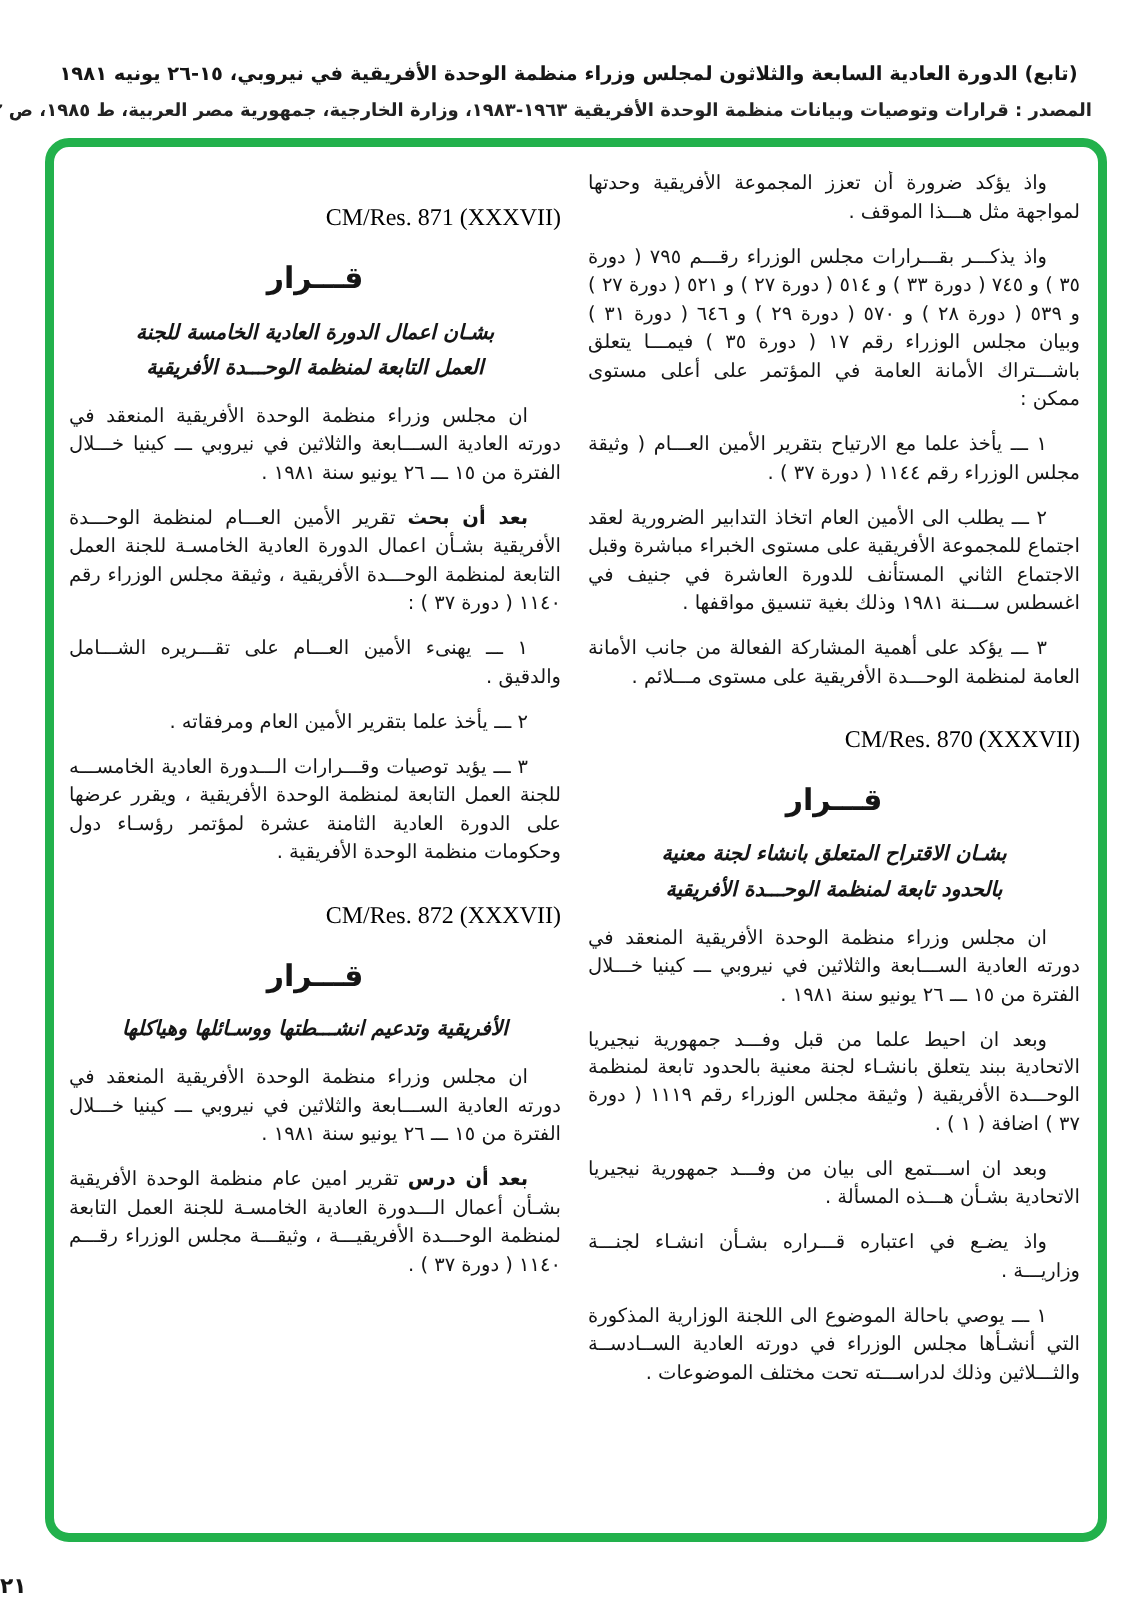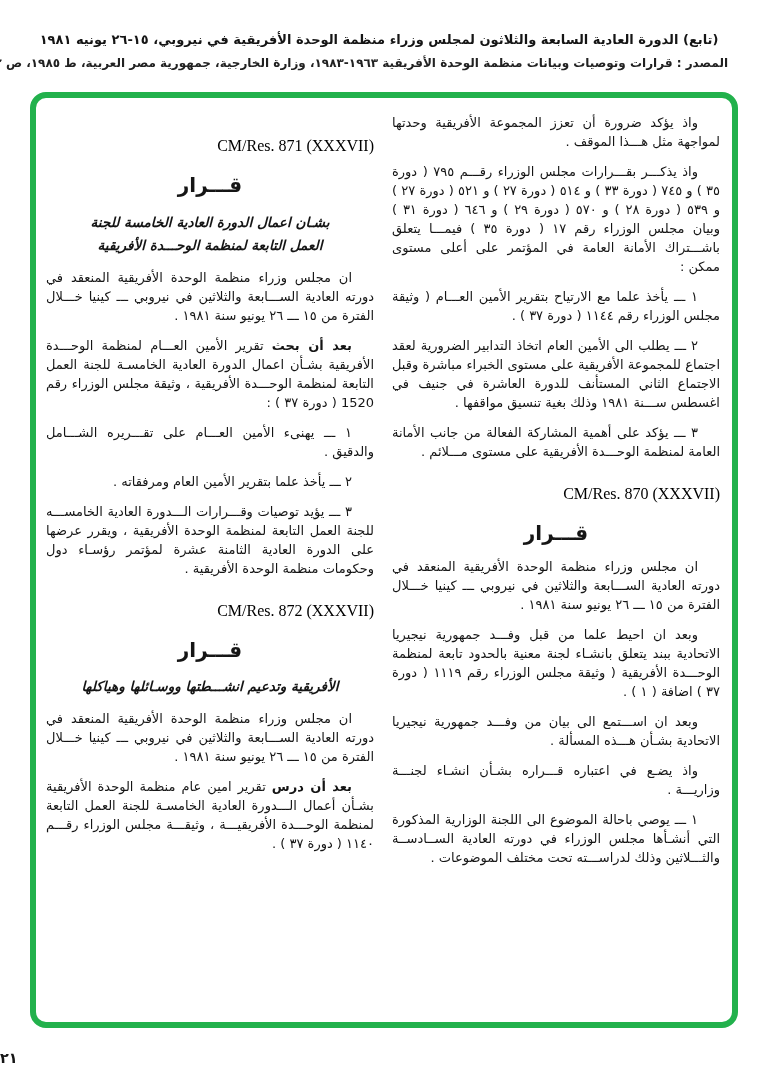--- a/index.html
+++ b/index.html
@@ -8,21 +8,21 @@
     background: #ffffff;
     width: 758px;
     height: 1078px;
     position: relative;
     overflow: hidden;
     font-family: "DejaVu Sans", sans-serif;
     color: #151515;
   }
   .header {
     position: absolute;
-    top: 32px;
+    top: 42px;
     left: 30px;
     right: 30px;
     text-align: center;
     direction: rtl;
   }
   .header-line1 {
     font-size: 13px;
     font-weight: bold;
     white-space: nowrap;
   }
@@ -111,37 +111,41 @@
 
     <div class="col">
       <p class="para">واذ يؤكد ضرورة أن تعزز المجموعة الأفريقية وحدتها لمواجهة مثل هـــذا الموقف .</p>
       <p class="para">واذ يذكـــر بقـــرارات مجلس الوزراء رقـــم ٧٩٥ ( دورة ٣٥ ) و ٧٤٥ ( دورة ٣٣ ) و ٥١٤ ( دورة ٢٧ ) و ٥٢١ ( دورة ٢٧ ) و ٥٣٩ ( دورة ٢٨ ) و ٥٧٠ ( دورة ٢٩ ) و ٦٤٦ ( دورة ٣١ ) وبيان مجلس الوزراء رقم ١٧ ( دورة ٣٥ ) فيمـــا يتعلق باشـــتراك الأمانة العامة في المؤتمر على أعلى مستوى ممكن :</p>
       <p class="para">١ ـــ يأخذ علما مع الارتياح بتقرير الأمين العـــام ( وثيقة مجلس الوزراء رقم ١١٤٤ ( دورة ٣٧ ) .</p>
       <p class="para">٢ ـــ يطلب الى الأمين العام اتخاذ التدابير الضرورية لعقد اجتماع للمجموعة الأفريقية على مستوى الخبراء مباشرة وقبل الاجتماع الثاني المستأنف للدورة العاشرة في جنيف في اغسطس ســـنة ١٩٨١ وذلك بغية تنسيق مواقفها .</p>
       <p class="para">٣ ـــ يؤكد على أهمية المشاركة الفعالة من جانب الأمانة العامة لمنظمة الوحـــدة الأفريقية على مستوى مـــلائم .</p>
 
       <div class="cmres">CM/Res. 870 (XXXVII)</div>
       <div class="qarar">قـــرار</div>
+      <div class="res-title">
+        <div>بشـان الاقتراح المتعلق بانشاء لجنة معنية</div>
+        <div>بالحدود تابعة لمنظمة الوحـــدة الأفريقية</div>
+      </div>
       <p class="para">ان مجلس وزراء منظمة الوحدة الأفريقية المنعقد في دورته العادية الســـابعة والثلاثين في نيروبي ـــ كينيا خـــلال الفترة من ١٥ ـــ ٢٦ يونيو سنة ١٩٨١ .</p>
       <p class="para">وبعد ان احيط علما من قبل وفـــد جمهورية نيجيريا الاتحادية ببند يتعلق بانشـاء لجنة معنية بالحدود تابعة لمنظمة الوحـــدة الأفريقية ( وثيقة مجلس الوزراء رقم ١١١٩ ( دورة ٣٧ ) اضافة ( ١ ) .</p>
       <p class="para">وبعد ان اســـتمع الى بيان من وفـــد جمهورية نيجيريا الاتحادية بشـأن هـــذه المسألة .</p>
       <p class="para">واذ يضـع في اعتباره قـــراره بشـأن انشـاء لجنـــة وزاريـــة .</p>
       <p class="para">١ ـــ يوصي باحالة الموضوع الى اللجنة الوزارية المذكورة التي أنشـأها مجلس الوزراء في دورته العادية الســادســة والثـــلاثين وذلك لدراســـته تحت مختلف الموضوعات .</p>
     </div>
 
     <div class="col">
 
       <div class="cmres">CM/Res. 871 (XXXVII)</div>
       <div class="qarar">قـــرار</div>
       <div class="res-title">
         <div>بشـان اعمال الدورة العادية الخامسة للجنة</div>
         <div>العمل التابعة لمنظمة الوحـــدة الأفريقية</div>
       </div>
       <p class="para">ان مجلس وزراء منظمة الوحدة الأفريقية المنعقد في دورته العادية الســـابعة والثلاثين في نيروبي ـــ كينيا خـــلال الفترة من ١٥ ـــ ٢٦ يونيو سنة ١٩٨١ .</p>
-      <p class="para"><b class="lead">بعد أن بحث</b> <span>تقرير الأمين العـــام لمنظمة الوحـــدة الأفريقية بشـأن اعمال الدورة العادية الخامسـة للجنة العمل التابعة لمنظمة الوحـــدة الأفريقية ، وثيقة مجلس الوزراء رقم 1520 ( دورة ٣٧ ) :</span></p>
+      <p class="para"><b class="lead">بعد أن بحث</b> <span>تقرير الأمين العـــام لمنظمة الوحـــدة الأفريقية بشـأن اعمال الدورة العادية الخامسـة للجنة العمل التابعة لمنظمة الوحـــدة الأفريقية ، وثيقة مجلس الوزراء رقم ١١٤٠ ( دورة ٣٧ ) :</span></p>
       <p class="para">١ ـــ يهنىء الأمين العـــام على تقـــريره الشـــامل والدقيق .</p>
       <p class="para">٢ ـــ يأخذ علما بتقرير الأمين العام ومرفقاته .</p>
       <p class="para">٣ ـــ يؤيد توصيات وقـــرارات الـــدورة العادية الخامســـه للجنة العمل التابعة لمنظمة الوحدة الأفريقية ، ويقرر عرضها على الدورة العادية الثامنة عشرة لمؤتمر رؤسـاء دول وحكومات منظمة الوحدة الأفريقية .</p>
 
       <div class="cmres">CM/Res. 872 (XXXVII)</div>
       <div class="qarar">قـــرار</div>
       <div class="res-title">
         <div>الأفريقية وتدعيم انشـــطتها ووسـائلها وهياكلها</div>
       </div>
       <p class="para">ان مجلس وزراء منظمة الوحدة الأفريقية المنعقد في دورته العادية الســـابعة والثلاثين في نيروبي ـــ كينيا خـــلال الفترة من ١٥ ـــ ٢٦ يونيو سنة ١٩٨١ .</p>

